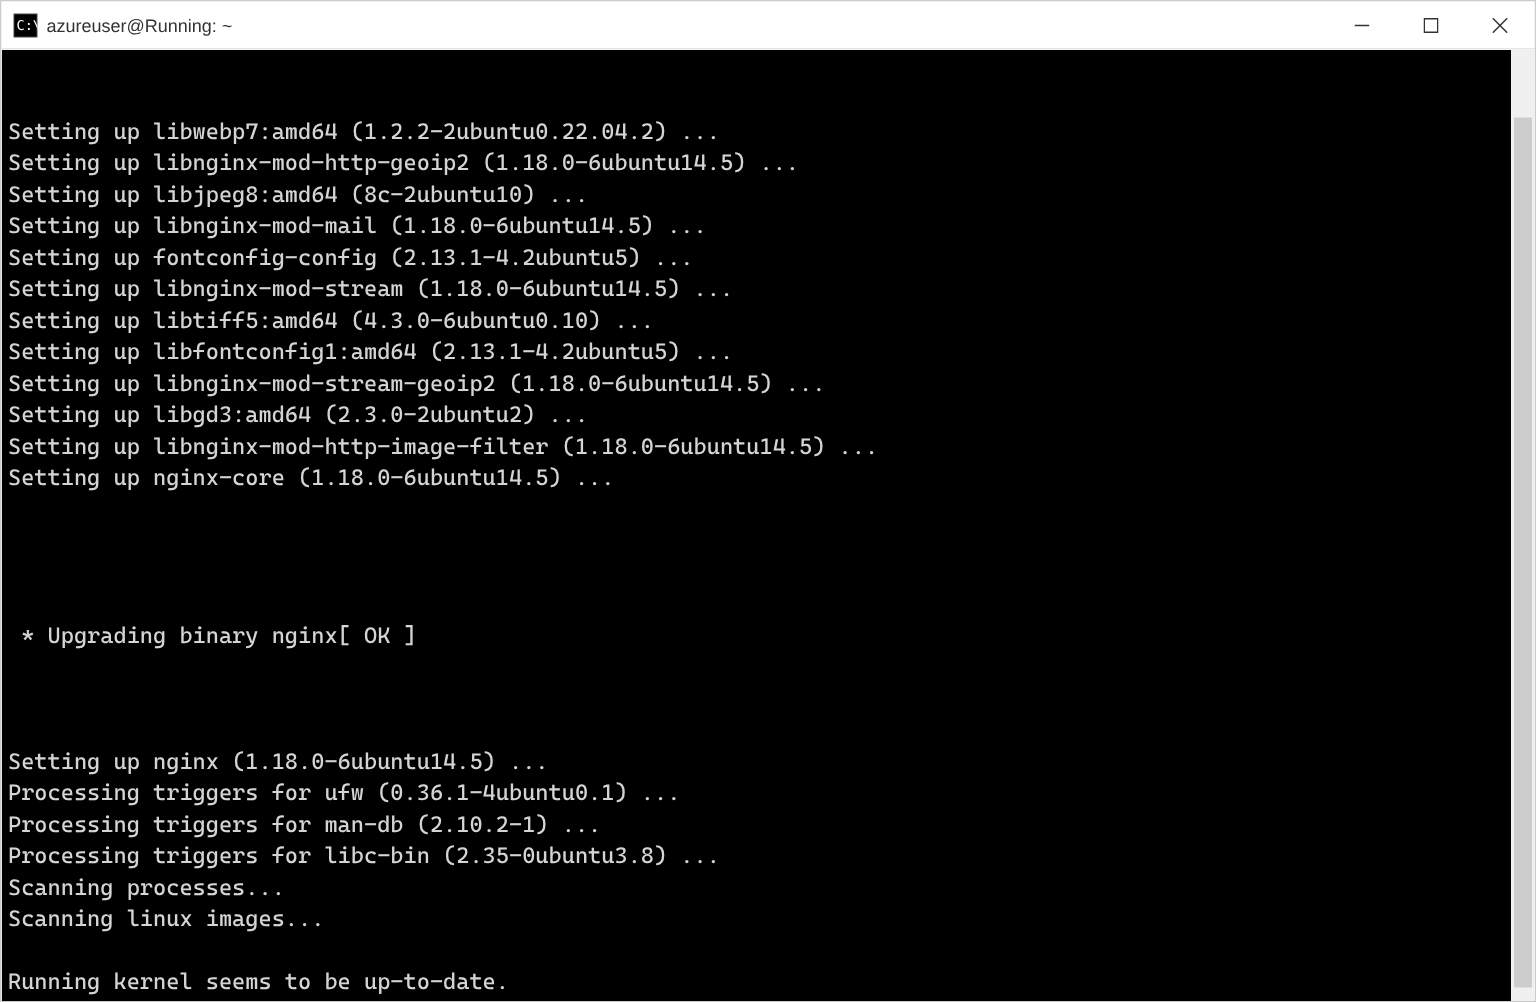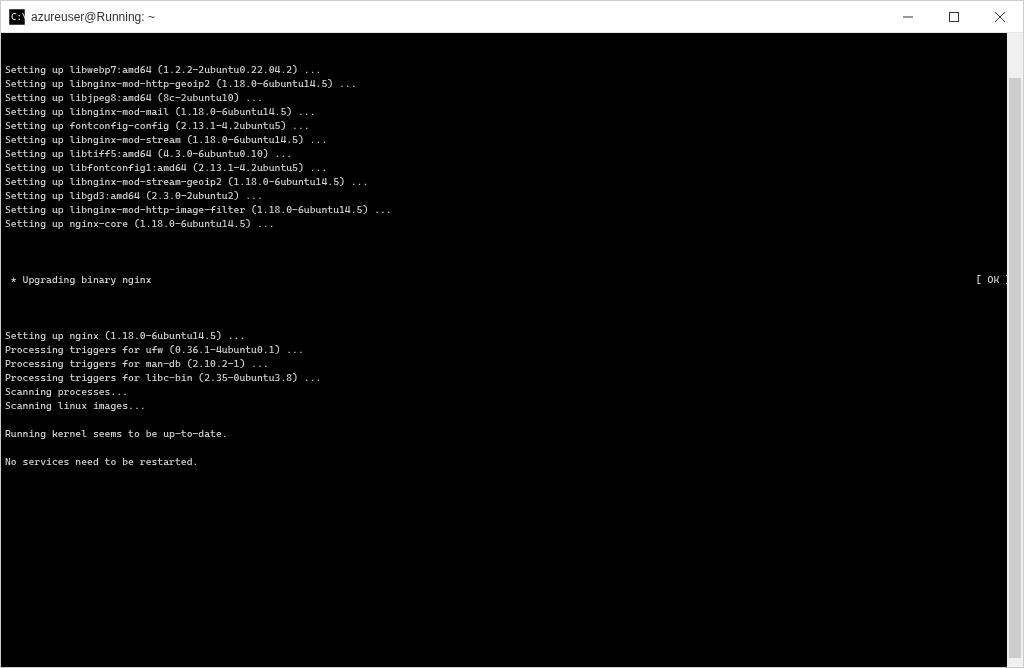--- a/index.html
+++ b/index.html
@@ -58,34 +58,34 @@
       display: flex;
       align-items: center;
       justify-content: center;
       color: #333333;
     }
     .terminal {
       flex: 1;
       background: #000000;
       padding: 2px 4px;
       font-family: "Cascadia Mono", "Consolas", monospace;
-      font-size: 10px;
+      font-size: 15px;
       line-height: 1.4;
       color: #d4d4d4;
       overflow-y: auto;
       white-space: pre-wrap;
       position: relative;
     }
     .terminal-line {
       display: block;
       min-height: 1.4em;
     }
     .ok-line {
       display: flex;
-      justify-content: space-between;
+      margin-top: 21px;
     }
     .ok-left {
       white-space: pre;
     }
     .ok-right {
       white-space: pre;
       padding-right: 8px;
     }
     .scrollbar-track {
       position: absolute;

